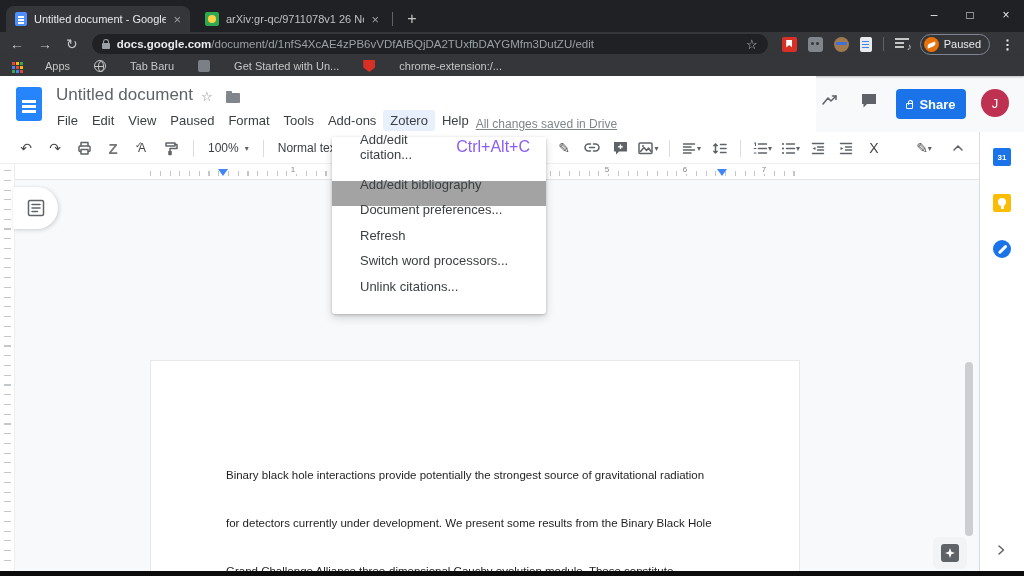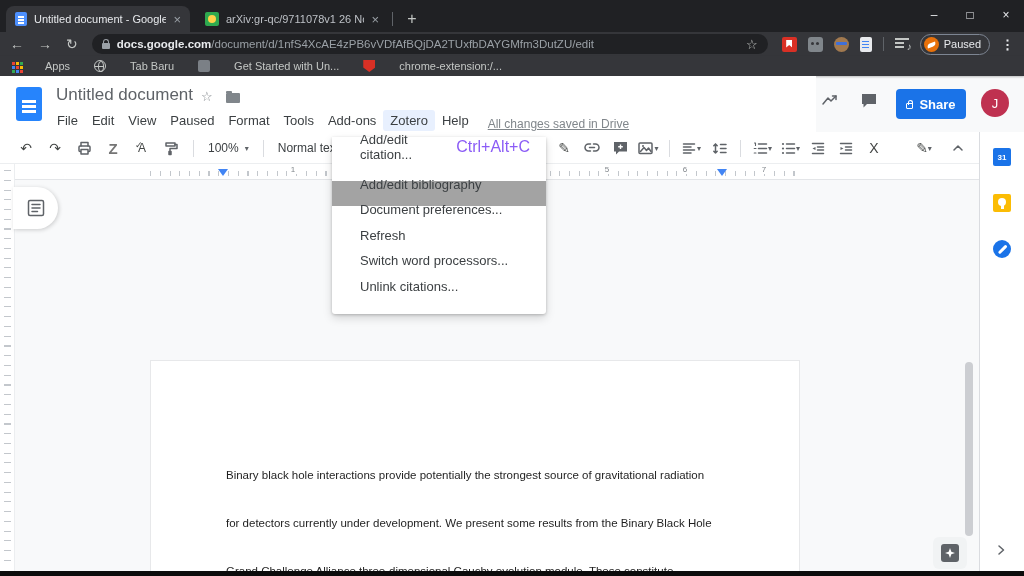--- a/index.html
+++ b/index.html
@@ -89,21 +89,21 @@
                background:#fff; box-shadow:0 5px 0 #fff, 0 10px 0 #fff; }
   .doc-title { position:absolute; left:56px; top:9px; font-size:17px; color:#5f6368; }
   .title-star { position:absolute; left:201px; top:13px; font-size:13px; color:#80868b; }
   .title-folder { position:absolute; left:226px; top:17px; width:14px; height:10px; background:#80868b;
                   border-radius:1px; }
   .title-folder::before { content:''; position:absolute; top:-2px; left:0; width:6px; height:2px;
                   background:#80868b; border-radius:1px 1px 0 0; }
   .menubar { position:absolute; left:50px; top:34px; display:flex; align-items:flex-end; }
   .menu-item { font-size:13px; color:#3c4043; padding:3px 7px; border-radius:3px; }
   .menu-item.open { background:#e8f0fe; }
-  .saved-status { margin-left:12px; font-size:12px; color:#80868b; text-decoration:underline; }
+  .saved-status { margin-left:0; font-size:12px; color:#80868b; text-decoration:underline; }
   .hdr-stats { position:absolute; left:820px; top:16px; }
   .hdr-comment { position:absolute; left:860px; top:16px; }
   .share-btn { position:absolute; left:896px; top:13px; width:70px; height:30px; background:#1a73e8;
                border:none; border-radius:4px; color:#fff; font-size:13px; font-weight:bold;
                display:flex; align-items:center; justify-content:center; gap:6px; font-family:inherit; }
   .share-lock { width:7px; height:6px; background:transparent; border:1.4px solid #fff; border-radius:1px;
                 position:relative; margin-top:3px; }
   .share-lock::before { content:''; position:absolute; top:-4px; left:0.4px; width:3px; height:4px;
                 border:1.4px solid #fff; border-bottom:none; border-radius:3px 3px 0 0; }
   .avatar { position:absolute; left:981px; top:13px; width:28px; height:28px; border-radius:50%;

